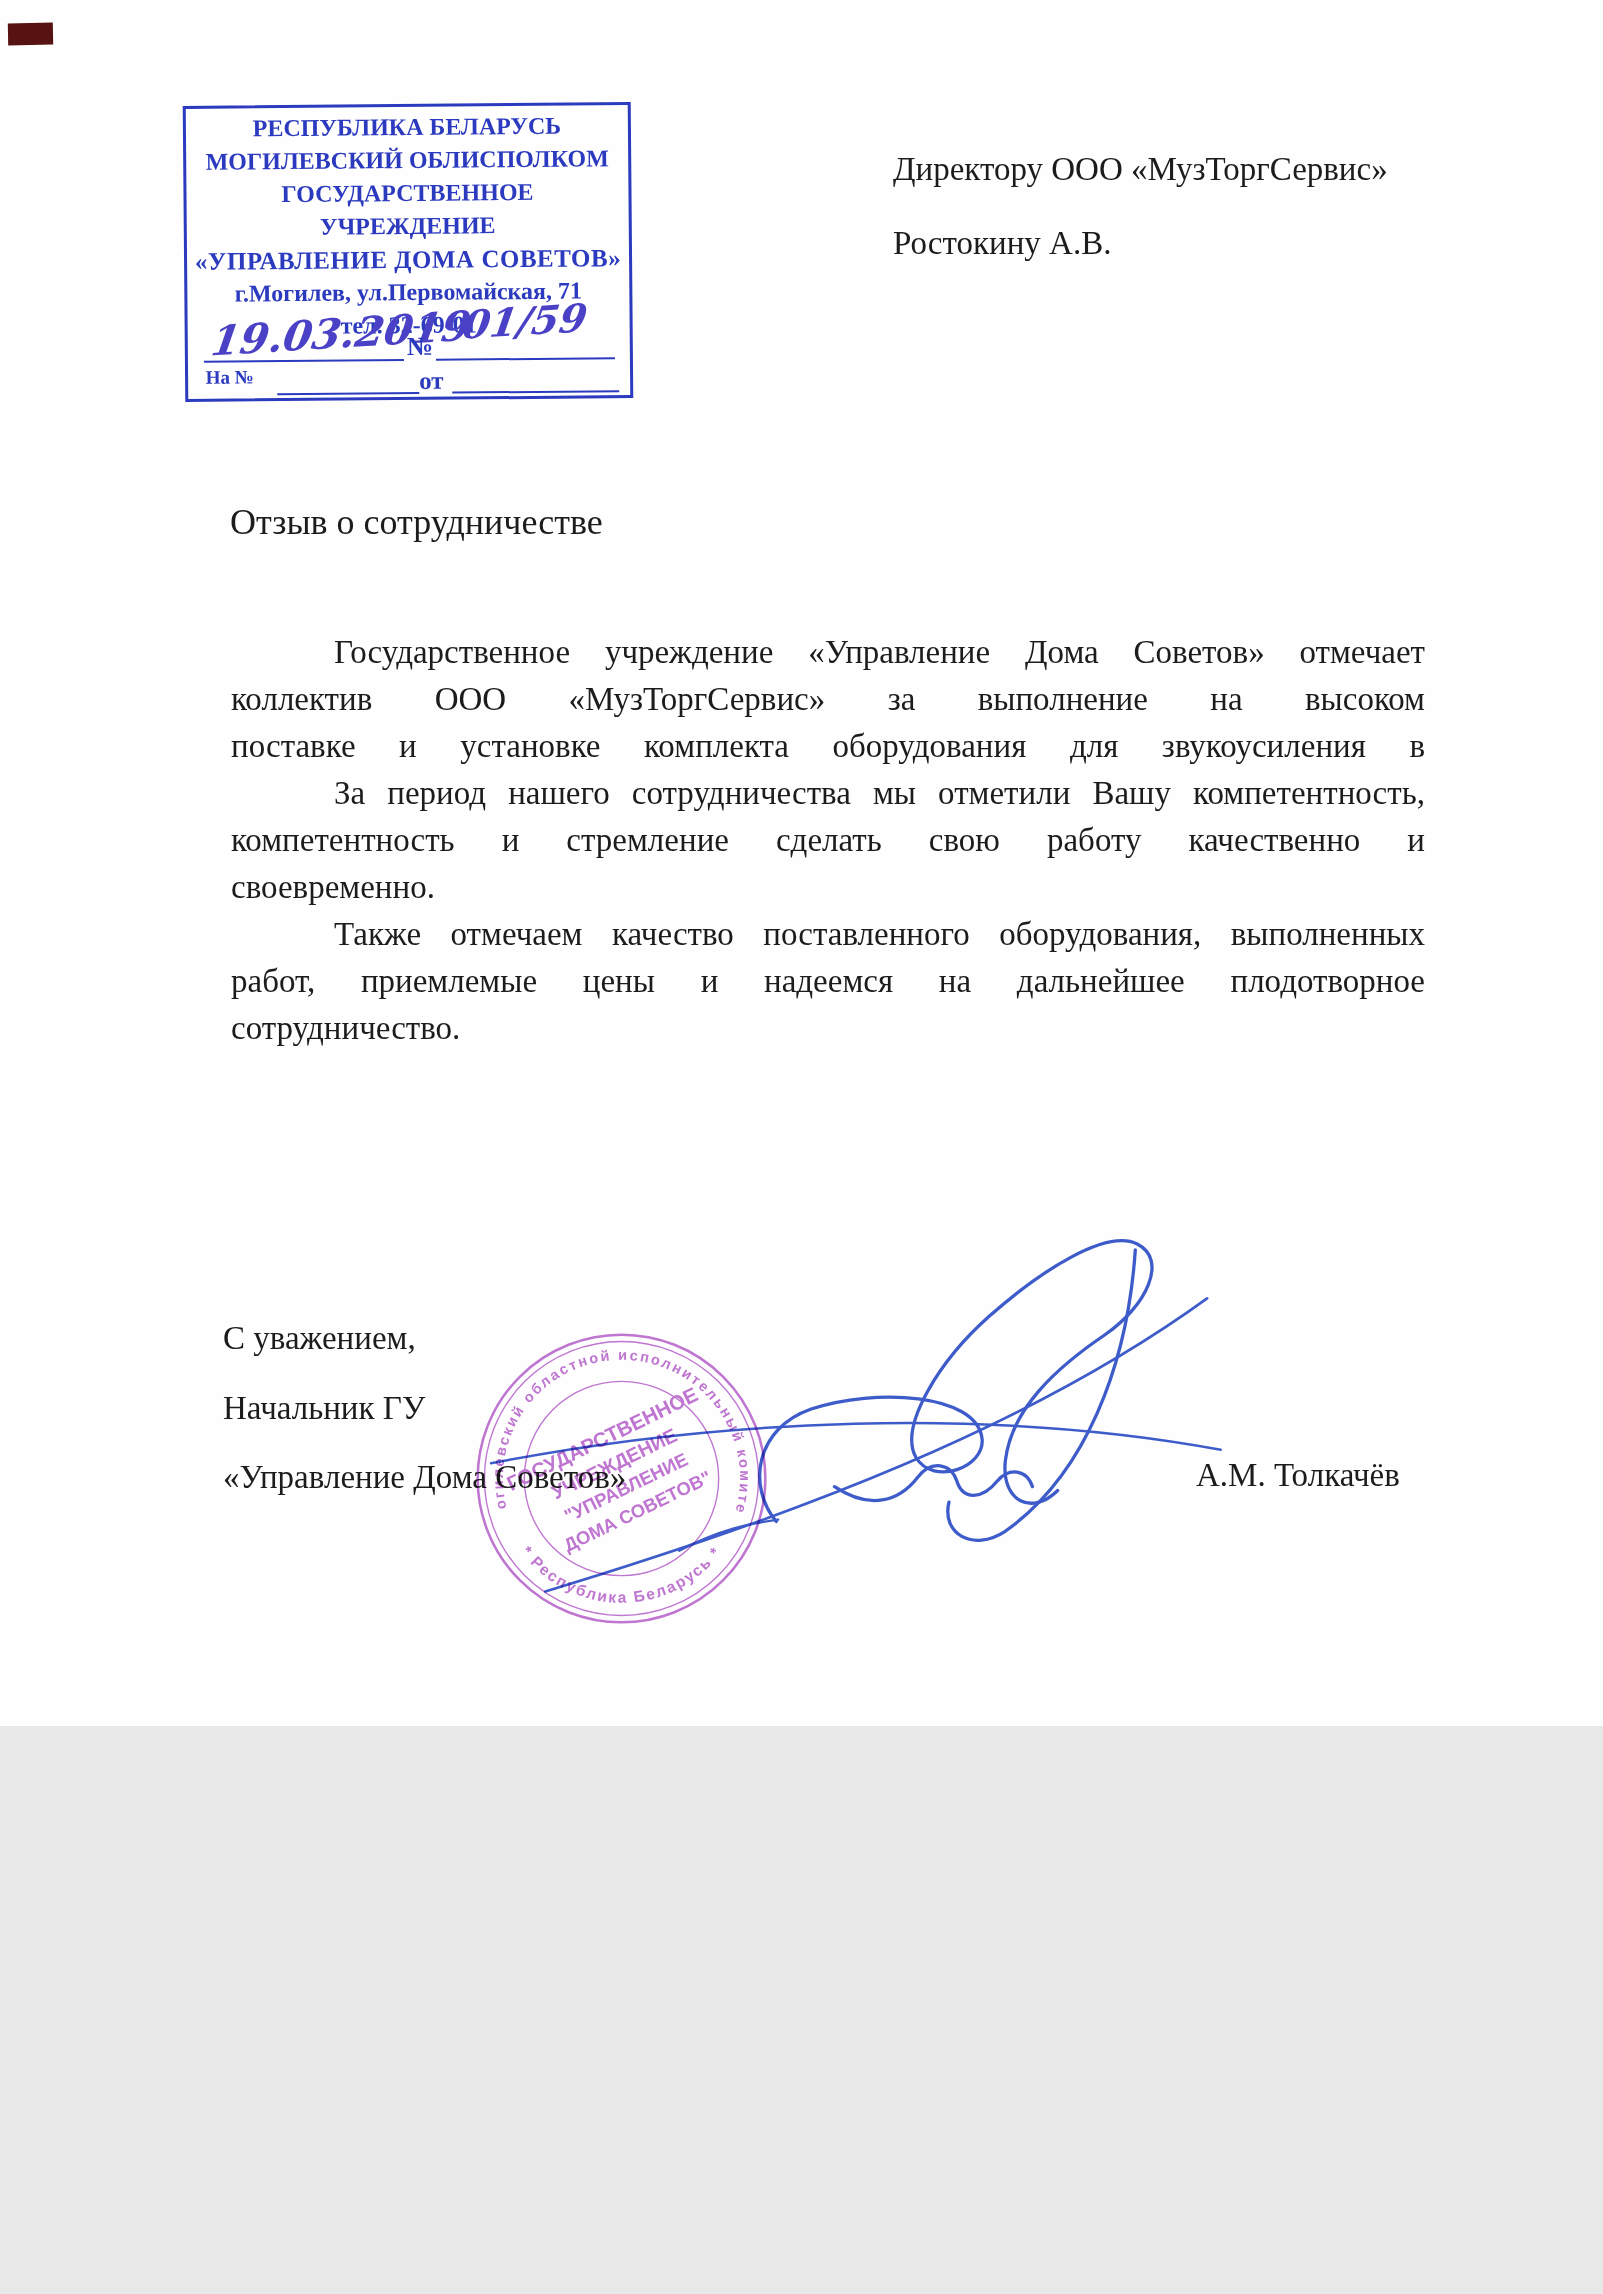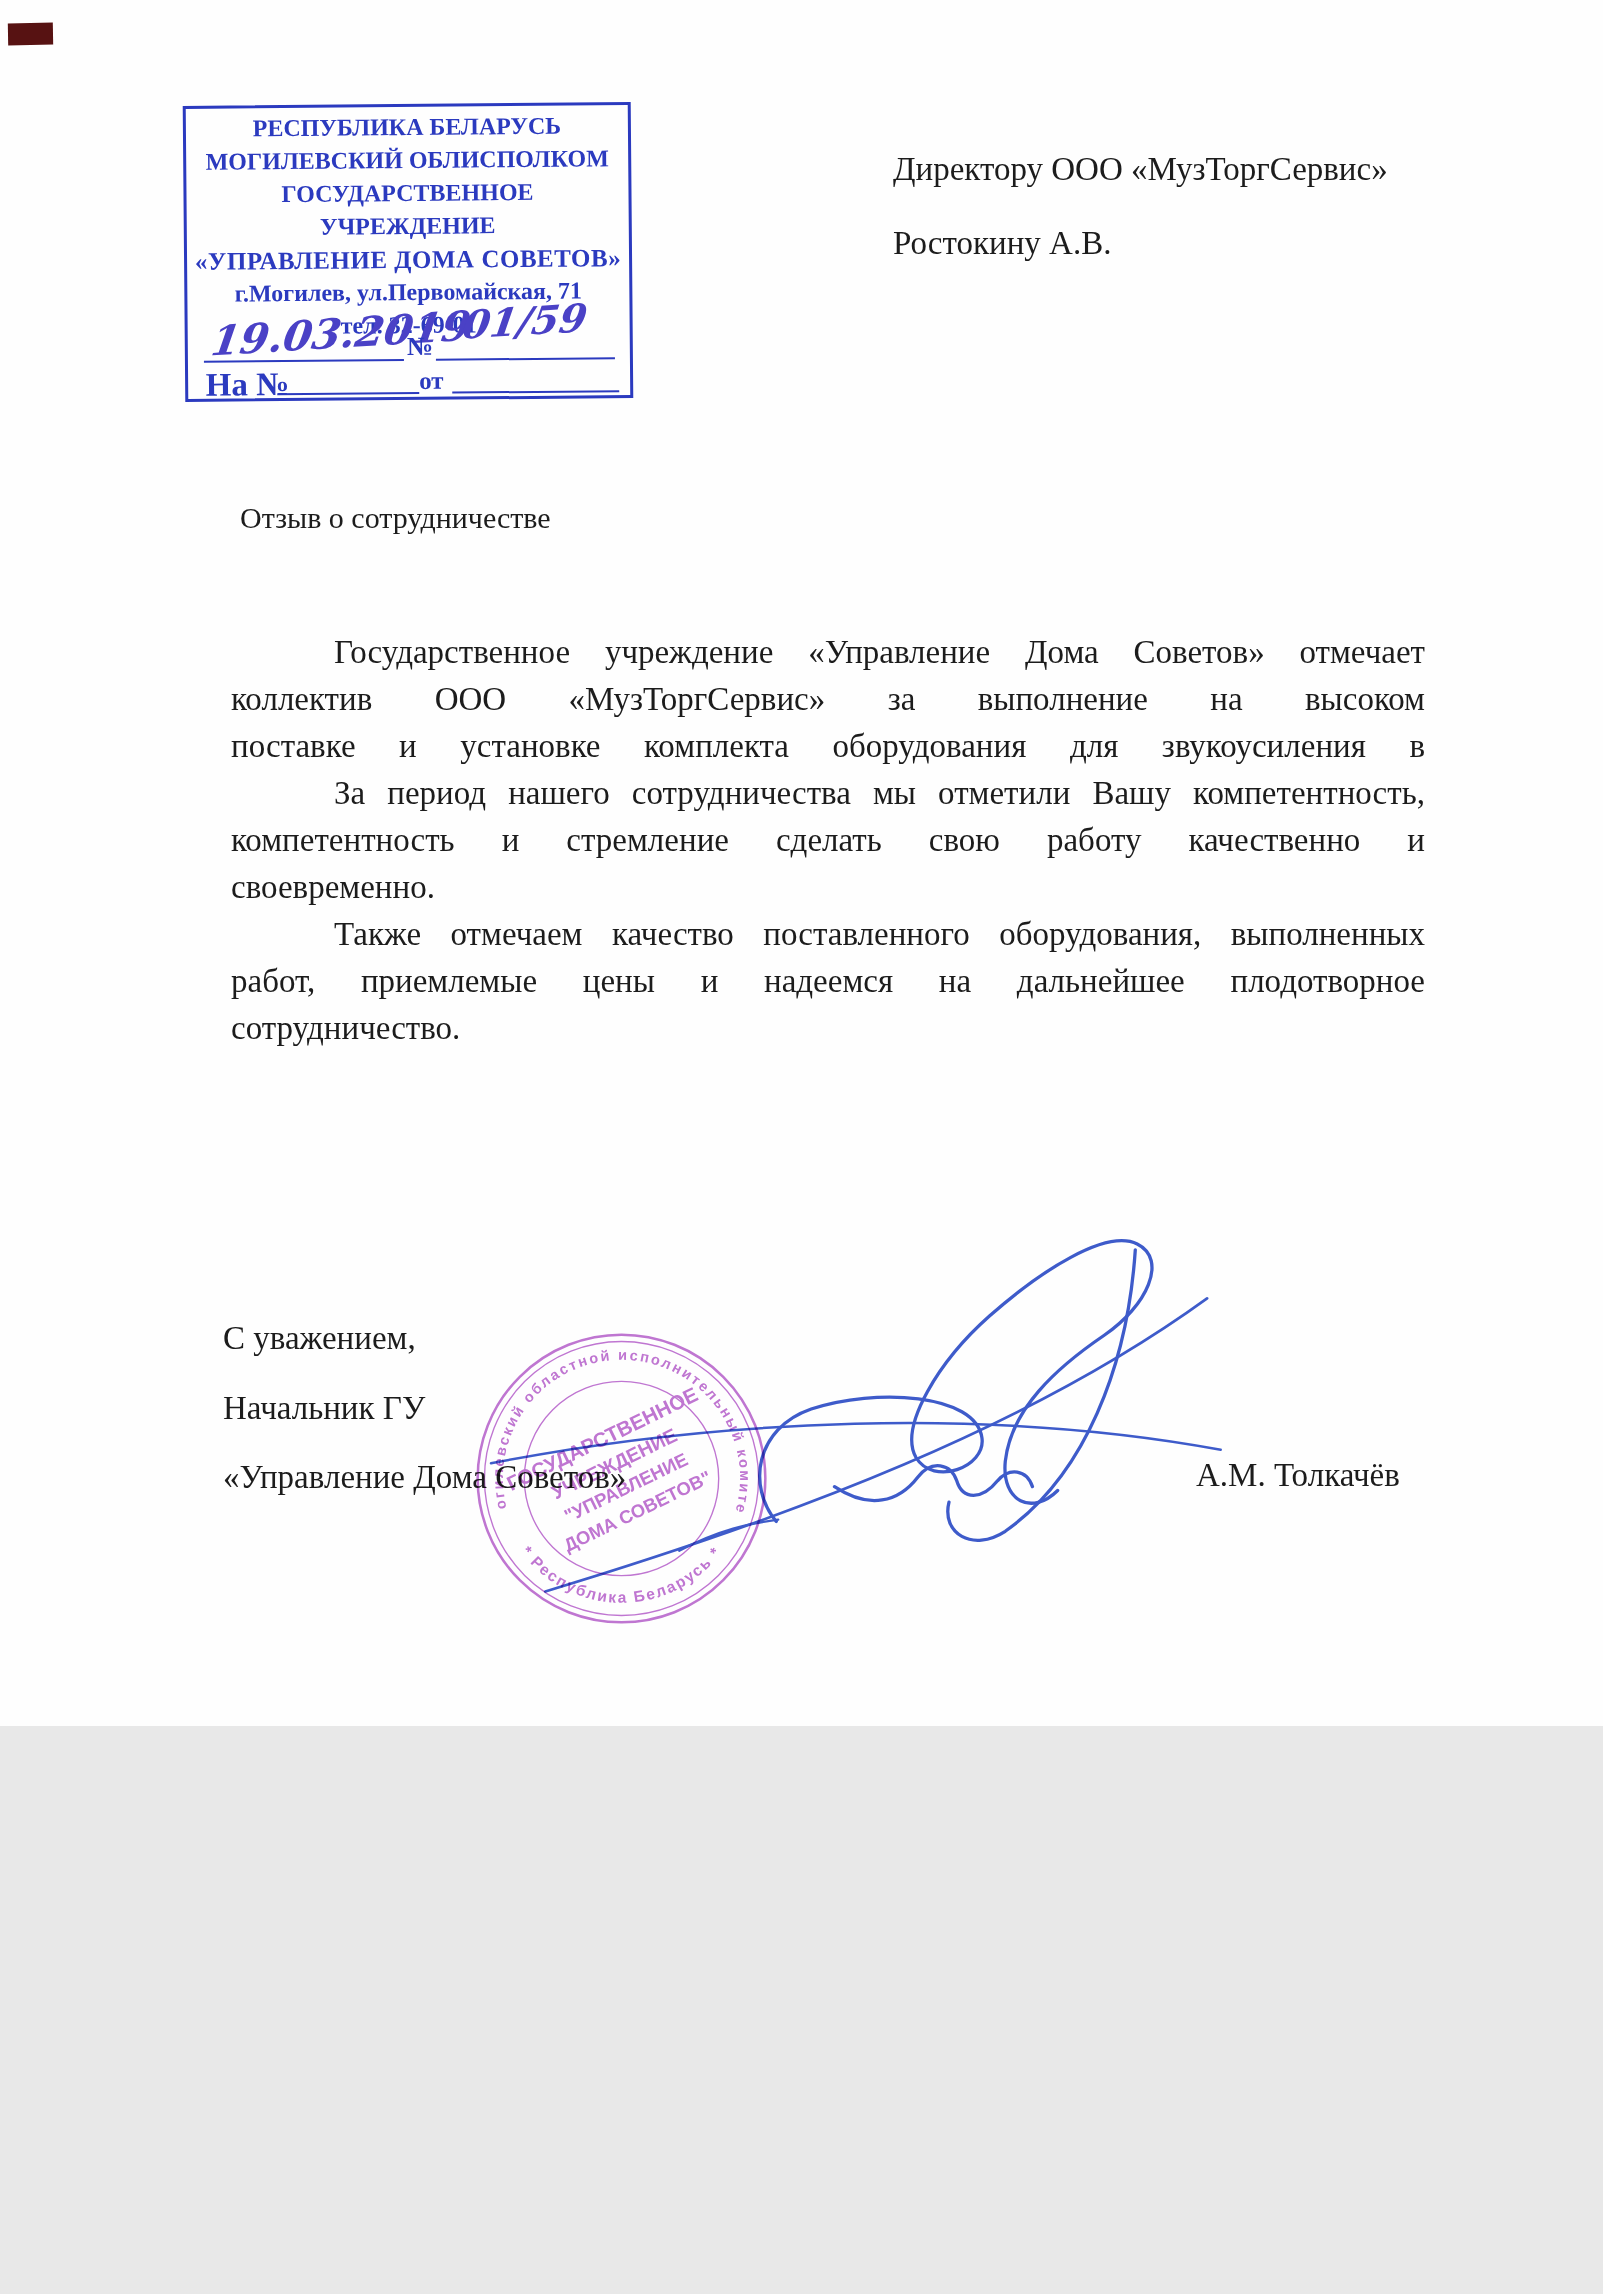--- a/index.html
+++ b/index.html
@@ -24,31 +24,31 @@
   .hw{
     position:absolute;font-family:"DejaVu Serif", serif;font-style:italic;
     color:#4a41c6;transform:skewX(-12deg) rotate(-3deg);white-space:nowrap;
   }
   .hw-date{left:25px;top:202px;font-size:41px;}
   .hw-num{left:276px;top:192px;font-size:39px;}
   .num-label{position:absolute;left:219px;top:225px;font-size:26px;font-weight:bold;}
   .uline{position:absolute;border-top:2.9px solid #2b3abf;height:0;}
   .u-date{left:15.5px;top:252px;width:200px;}
   .u-num{left:248px;top:252px;width:179px;}
-  .na-label{position:absolute;left:17.5px;top:258px;font-size:33px;font-weight:bold;}
+  .na-label{position:absolute;left:17.5px;top:258px;font-size:19px;font-weight:bold;}
   .ot-label{position:absolute;left:231px;top:260px;font-size:25px;font-weight:bold;}
   .u-na{left:89px;top:285px;width:142px;}
   .u-ot{left:264px;top:285px;width:167px;}
 
   
   .addr1{position:absolute;left:893px;top:151px;font-size:33px;white-space:nowrap;}
   .addr2{position:absolute;left:893px;top:225px;font-size:33px;white-space:nowrap;}
 
   
-  .title{position:absolute;left:240px;top:501px;font-size:30px;white-space:nowrap;}
+  .title{position:absolute;left:230px;top:501px;font-size:36px;white-space:nowrap;}
 
   
   .body-text{position:absolute;left:189px;top:629px;width:1236px;
     font-size:33px;line-height:47px;}
   .bline{text-align:justify;text-align-last:justify;white-space:normal;margin-left:42px;}
   .bline.last{text-align-last:left;}
   .bline.ind{padding-left:103px;}
 
   
   .close1{position:absolute;left:223px;top:1320px;font-size:33px;}

